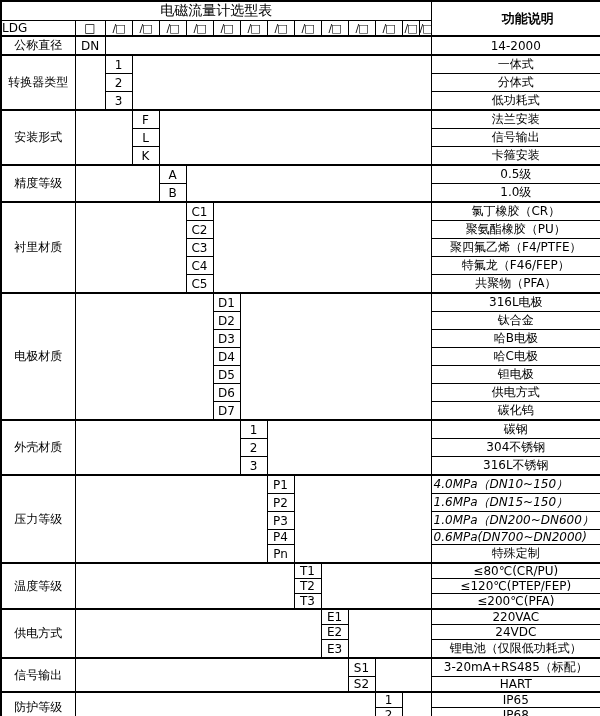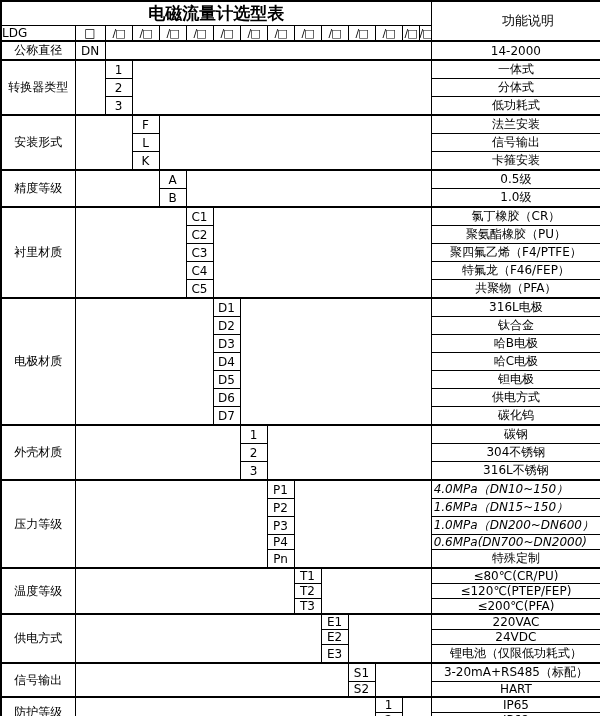--- a/index.html
+++ b/index.html
@@ -16,22 +16,22 @@
   }
   td{
     border:1px solid #000;
     padding:0;
     text-align:center;
     vertical-align:middle;
     overflow:hidden;
     white-space:nowrap;
   }
   td.grp{border-top:2px solid #000;margin-top:12px;}
-  td.title-cell{font-weight:bold;font-size:17px;}
-  td.fn-cell{font-weight:normal;font-size:13px;padding-left:24px;}
+  td.title-cell{font-weight:normal;font-size:14px;}
+  td.fn-cell{font-weight:bold;font-size:13px;padding-left:24px;}
   td.ldg-cell{text-align:left;}
   td.slot-cell{font-size:11px;letter-spacing:-1px;}
   td.left{text-align:left;padding-left:2px;font-style:italic;}
 </style>
 </head>
 <body>
 
 <table>
   <colgroup>
     <col style="width:74px">

